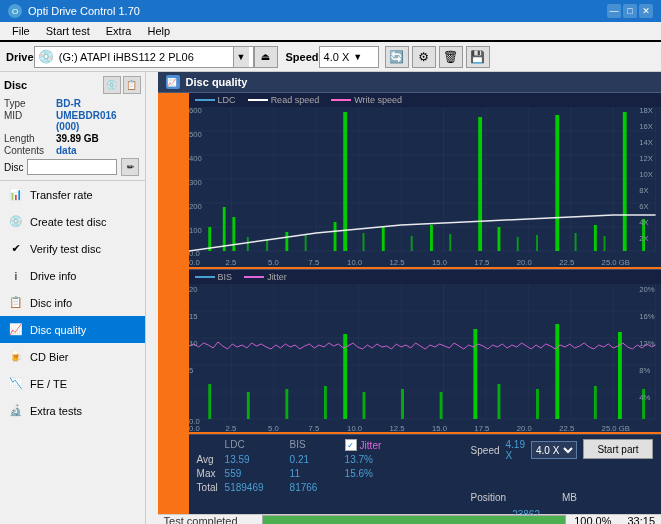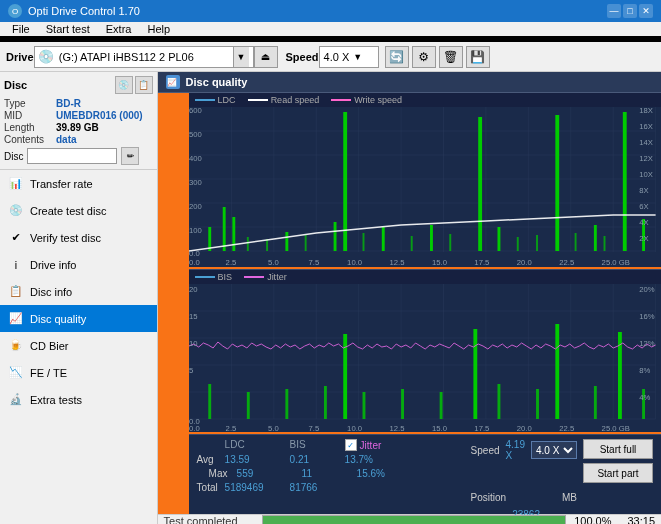--- a/index.html
+++ b/index.html
@@ -6,36 +6,36 @@
     body { width: 661px; height: 524px; font-family: 'Segoe UI', Tahoma, sans-serif; font-size: 11px; background: #f0f0f0; overflow: hidden; }
 
     
     .title-bar { background: #1a73c8; color: white; height: 22px; display: flex; align-items: center; justify-content: space-between; padding: 0 8px; font-size: 11px; }
     .title-bar-left { display: flex; align-items: center; gap: 6px; }
     .title-bar-icon { width: 14px; height: 14px; background: #4a9fd4; border-radius: 50%; display: flex; align-items: center; justify-content: center; font-size: 8px; color: white; }
     .title-bar-controls { display: flex; gap: 2px; }
     .title-ctrl { width: 14px; height: 14px; background: rgba(255,255,255,0.2); border-radius: 2px; display: flex; align-items: center; justify-content: center; font-size: 9px; cursor: pointer; color: white; }
 
     
-    .menu-bar { background: #f0f0f0; height: 20px; display: flex; align-items: center; padding: 0 4px; border-bottom: 6px solid #000000; }
+    .menu-bar { background: #f0f0f0; height: 20px; display: flex; align-items: center; padding: 0 4px; border-bottom: 2px solid #000000; }
     .menu-item { padding: 2px 8px; font-size: 11px; cursor: pointer; color: #000; }
 
     
     .drive-bar { background: #f0f0f0; height: 30px; display: flex; align-items: center; padding: 0 6px; gap: 0; border-bottom: 1px solid #ccc; }
     .drive-label { font-size: 11px; font-weight: bold; }
     .drive-combo { display: flex; align-items: center; background: white; border: 1px solid #999; height: 22px; padding: 0 4px; min-width: 220px; font-size: 11px; gap: 4px; }
     .drive-combo-arrow { width: 16px; height: 20px; background: #e0e0e0; border-left: 1px solid #999; display: flex; align-items: center; justify-content: center; font-size: 9px; cursor: pointer; margin-left: auto; }
     .eject-btn { width: 24px; height: 22px; background: #e0e0e0; border: 1px solid #999; display: flex; align-items: center; justify-content: center; cursor: pointer; font-size: 10px; }
     .speed-label { font-size: 11px; font-weight: bold; margin-left: 8px; }
     .speed-combo { display: flex; align-items: center; background: white; border: 1px solid #999; height: 22px; padding: 0 4px; min-width: 60px; font-size: 11px; }
     .toolbar-icons { display: flex; gap: 3px; margin-left: 6px; }
     .toolbar-icon-btn { width: 24px; height: 22px; background: #e0e0e0; border: 1px solid #999; display: flex; align-items: center; justify-content: center; cursor: pointer; font-size: 12px; }
 
     
-    .main { display: flex; height: calc(524px - 22px - 20px - 30px); }
+    .main { display: flex; height: calc(524px - 22px - 20px - 30px); gap: 12px; }
 
     
     .sidebar { width: 159px; background: #f0f0f0; border-right: 1px solid #ccc; display: flex; flex-direction: column; }
     .disc-section { padding: 4px; border-bottom: 1px solid #ccc; }
     .disc-header { display: flex; align-items: center; justify-content: space-between; margin-bottom: 4px; }
     .disc-header-label { font-size: 11px; font-weight: bold; }
     .disc-header-icons { display: flex; gap: 2px; }
     .disc-icon-btn { width: 18px; height: 18px; background: #ddd; border: 1px solid #aaa; display: flex; align-items: center; justify-content: center; font-size: 9px; cursor: pointer; }
     .disc-info-row { display: flex; font-size: 10px; margin-bottom: 1px; gap: 4px; }
     .disc-info-key { color: #333; min-width: 48px; }
@@ -384,21 +384,21 @@
           </div>
 
           <div style="display:flex; align-items:center; gap:0px; font-size:10px;">
             <span style="color:#ccc; min-width:28px;">Avg</span>
             <span style="color:#4a9fd4; min-width:65px;">13.59</span>
             <span style="color:#4a9fd4; min-width:55px;">0.21</span>
             <span style="color:#4a9fd4;">13.7%</span>
           </div>
 
           <div style="display:flex; align-items:center; gap:0px; font-size:10px;">
-            <span style="color:#ccc; min-width:28px;margin-left:12px;">Max</span>
+            <span style="color:#ccc; min-width:28px;">Max</span>
             <span style="color:#4a9fd4; min-width:65px;">559</span>
             <span style="color:#4a9fd4; min-width:55px;">11</span>
             <span style="color:#4a9fd4;">15.6%</span>
           </div>
 
           <div style="display:flex; align-items:center; gap:0px; font-size:10px;">
             <span style="color:#ccc; min-width:28px;">Total</span>
             <span style="color:#4a9fd4; min-width:65px;">5189469</span>
             <span style="color:#4a9fd4; min-width:55px;">81766</span>
           </div>
@@ -418,21 +418,20 @@
             <span style="color:#4a9fd4;margin-top:45px;">23862 MB</span>
             <span style="color:#ccc;">MB</span>
           </div>
           <div style="display:flex; align-items:center; gap:6px;">
             <span style="color:#ccc;">Samples</span>
             <span style="color:#4a9fd4;">381482</span>
           </div>
         </div>
 
         <div style="display:flex; flex-direction:column; gap:4px; margin-left:auto;">
-          <button class="action-btn">Start full</button>
           <button class="action-btn">Start part</button>
         </div>
       </div>
     </div>
 
     <div class="bottom-bar">
       <span style="font-size:11px; color:#333; min-width:90px;">Test completed</span>
       <div class="progress-track">
         <div class="progress-fill" style="width:100%;"></div>
       </div>

